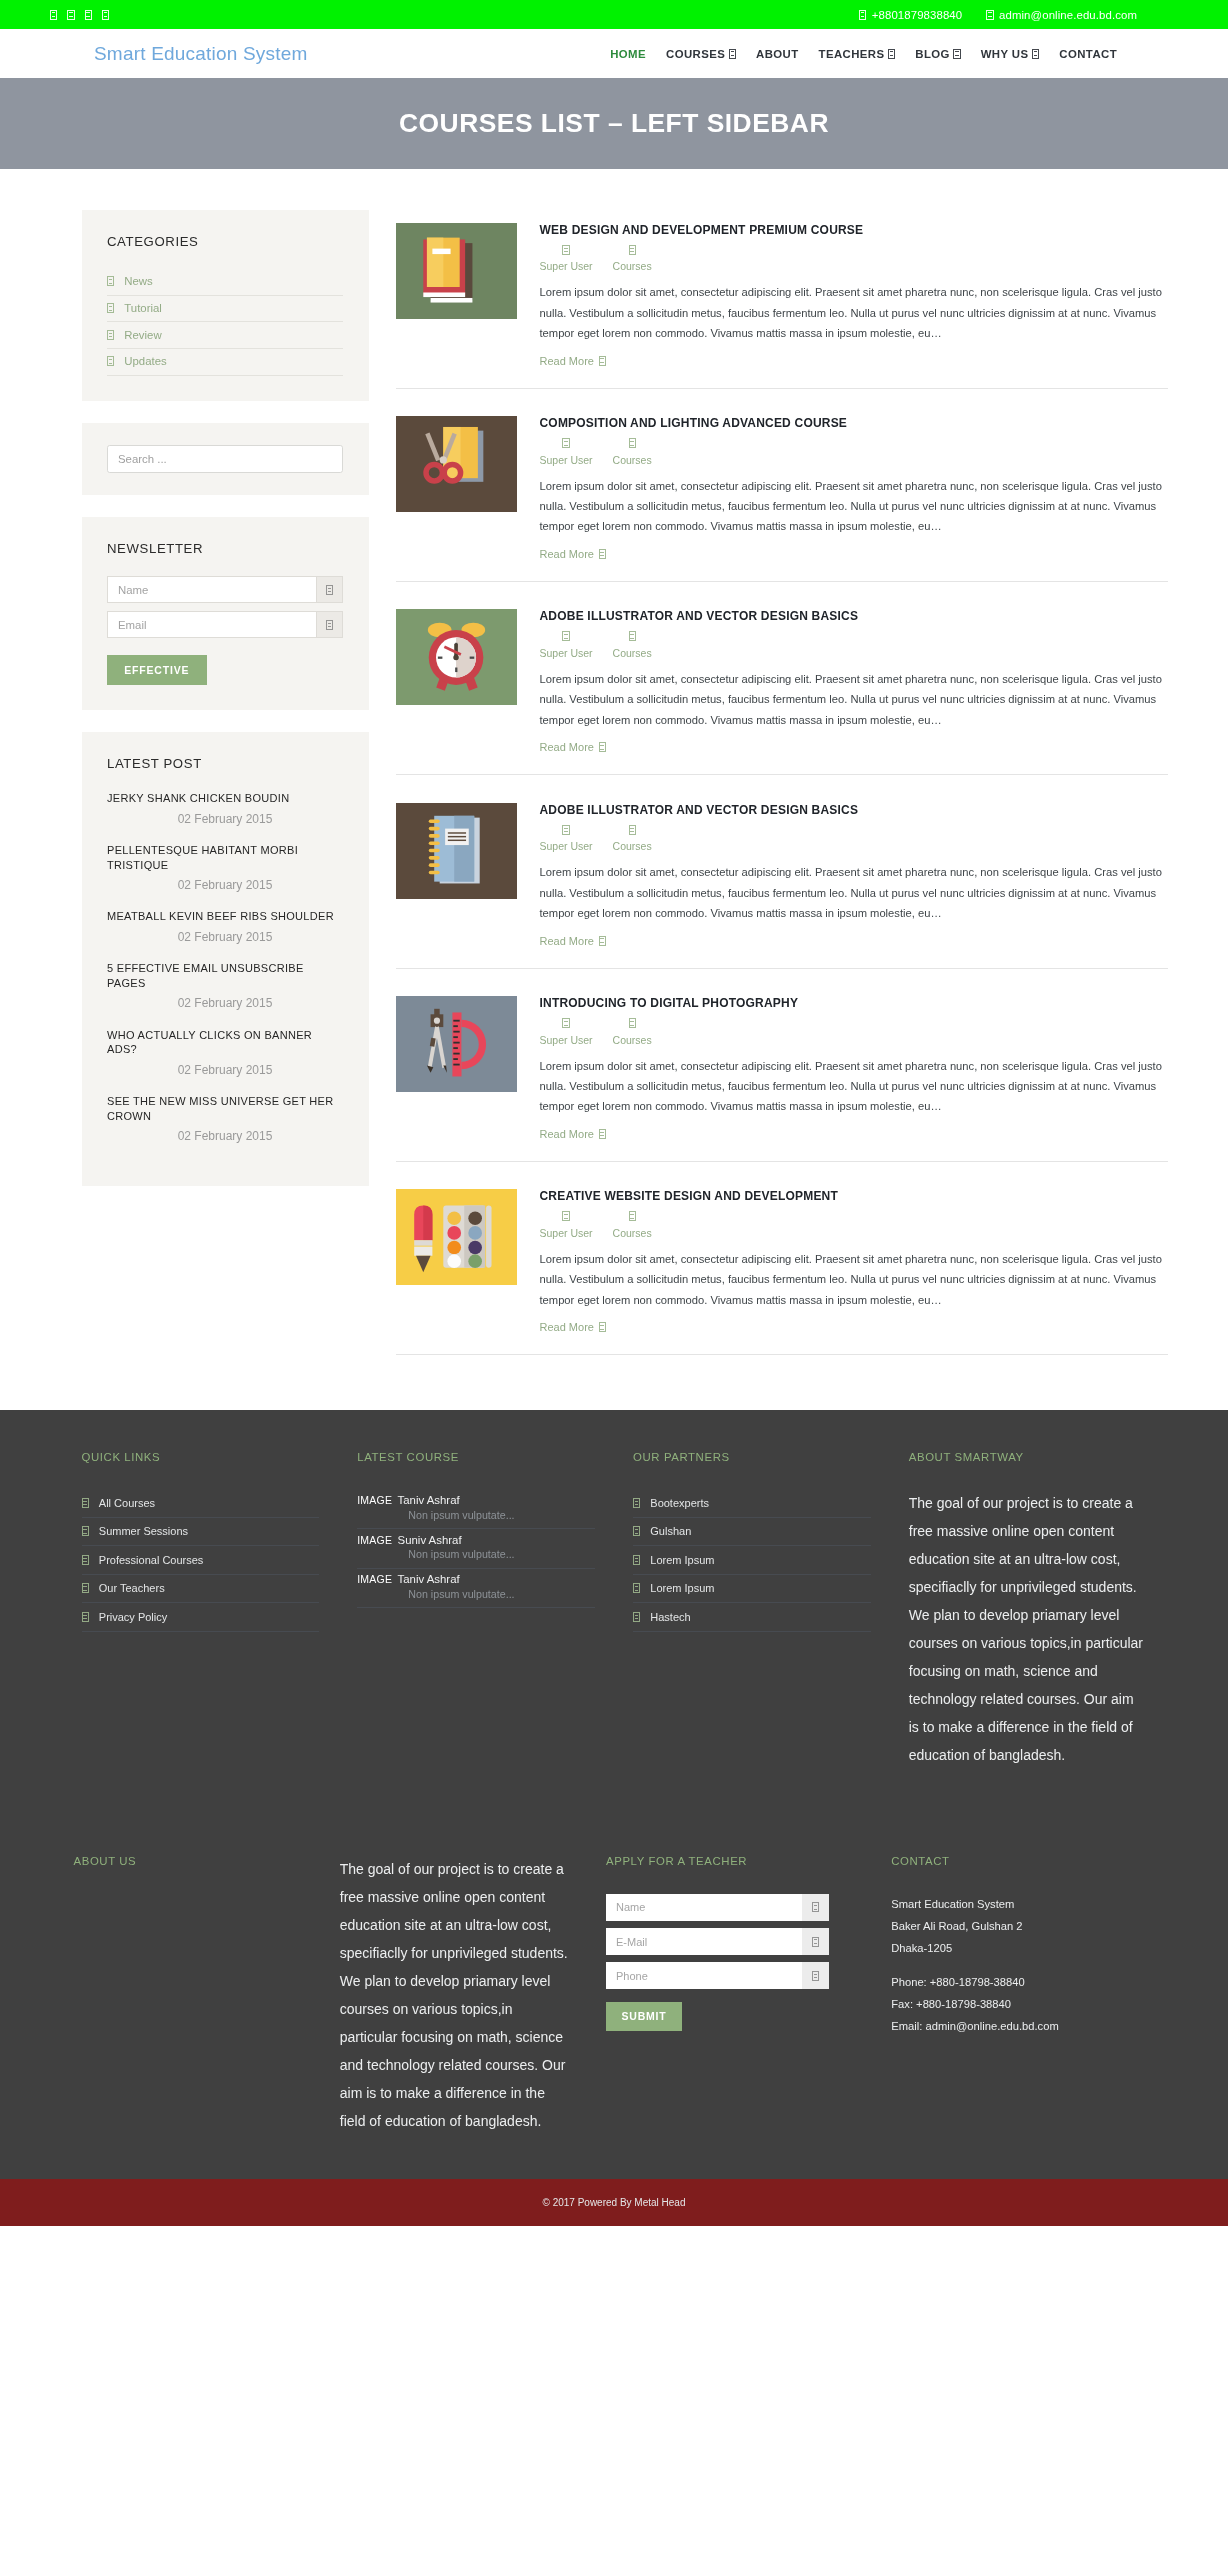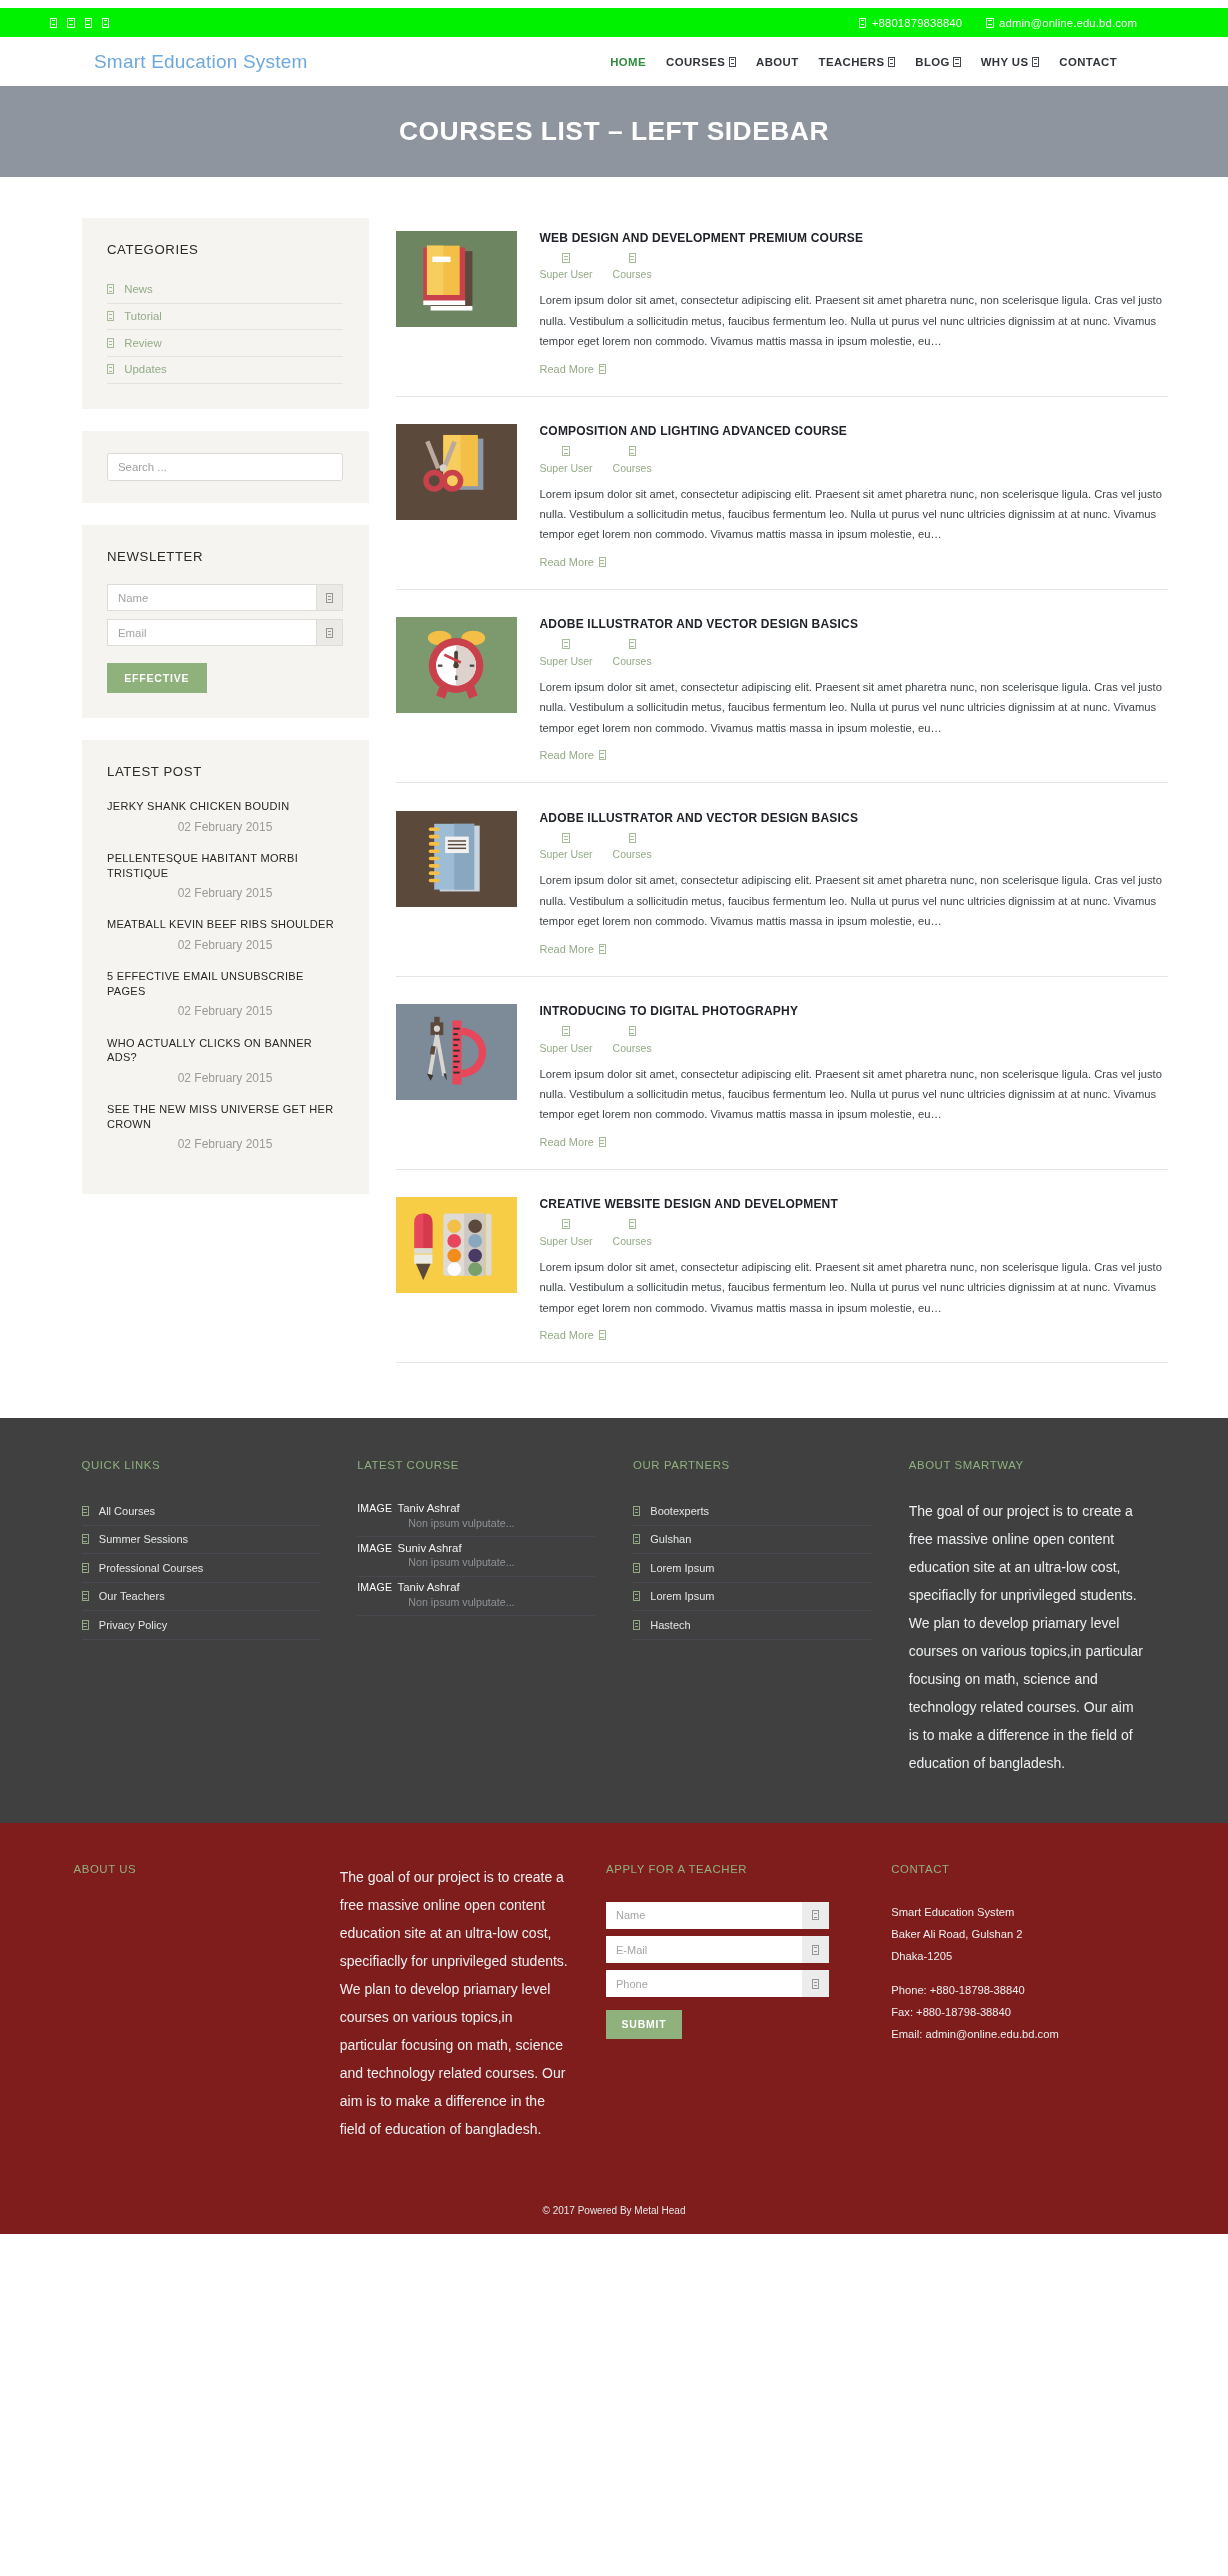--- a/index.html
+++ b/index.html
@@ -3,21 +3,21 @@
 <meta charset="utf-8">
 <style>
   * { box-sizing: border-box; margin: 0; padding: 0; }
   body {
     width: 1228px;
     font-family: "Liberation Sans", sans-serif;
     background: #ffffff;
     color: #3a3a3a;
     -webkit-font-smoothing: antialiased;
   }
-  .wrap { width: 1228px; margin: 8px auto; }
+  .wrap { width: 1228px; margin: 0 auto; }
 
   
   .topbar {
     background: #00f200;
     height: 29px;
     display: flex;
     align-items: center;
     color: #ffffff;
     font-size: 11.4px;
   }
@@ -305,21 +305,21 @@
     color: #8d9297;
     margin-top: 2.7px;
     padding-left: 51px;
   }
   .fabout {
     font-size: 14px;
     line-height: 2.0;
     color: #eceeef;
   }
 
-  .footer-mid { background: #7f1d1d; padding: 40px 16px 44px 0; }
+  .footer-mid { background: #404040; padding: 40px 16px 44px 0; }
   .footer-mid-cols {
     width: 1147px;
     margin: 0 auto;
     display: flex;
     padding: 0 41px;
     gap: 38px;
   }
   .fmcol { flex: 1; }
   .fmcol.wide { flex: 2; display: flex; gap: 38px; }
   .fmcol h4 {

